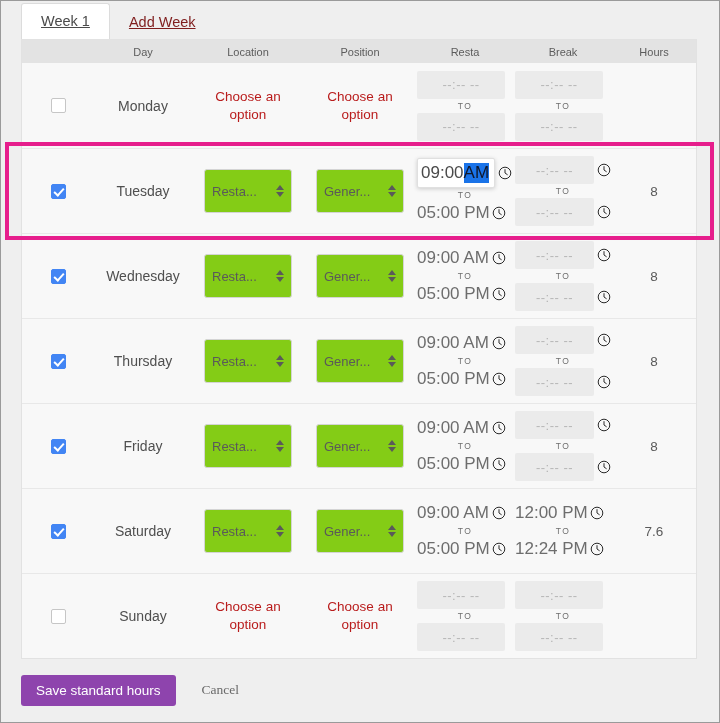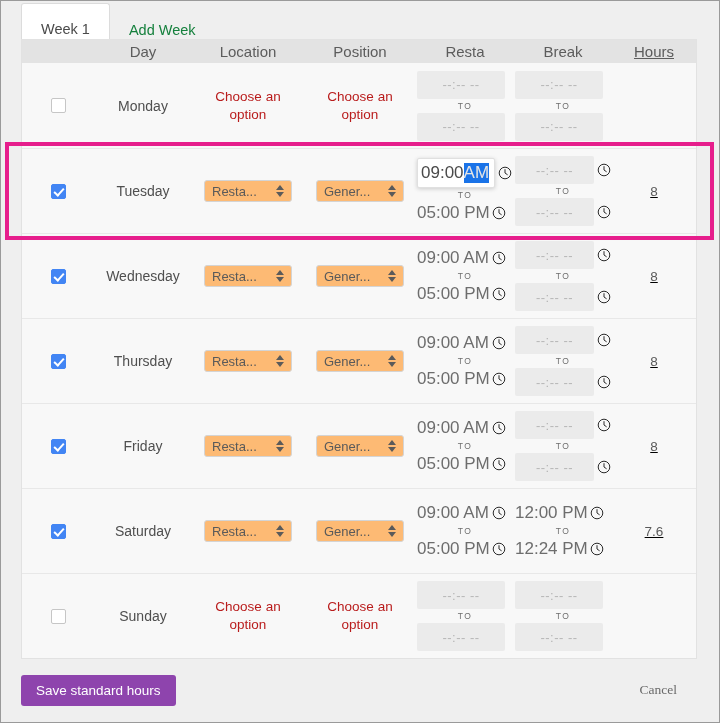--- a/index.html
+++ b/index.html
@@ -32,37 +32,38 @@
     left: 20px;
     top: 3px;
     width: 680px;
     height: 35px;
     display: flex;
     align-items: flex-end;
   }
   .tab {
     height: 34px;
     line-height: 34px;
-    padding: 8px 19px;
+    padding: 0 19px;
     font-size: 14.5px;
     color: #4a4a4a;
     box-sizing: border-box;
     white-space: nowrap;
+    text-decoration: underline;
   }
   .tab.active {
     background: #ffffff;
     border: 1px solid #dcdcdc;
     border-bottom: none;
     border-radius: 3px 3px 0 0;
     color: #4a4a4a;
     height: 36px;
     line-height: 35px;
   }
   .tab.link {
-    color: #15803d;
+    color: #7f1d1d;
     background: transparent;
   }
 
   
   #table {
     position: absolute;
     left: 20px;
     top: 38px;
     width: 676px;
     background: #f8f8f8;
@@ -70,33 +71,33 @@
     box-sizing: border-box;
   }
   #thead {
     display: flex;
     height: 23px;
     background: #e3e3e3;
     align-items: center;
     box-sizing: border-box;
   }
   #thead .th {
-    font-size: 15px;
+    font-size: 11px;
     color: #5c5c5c;
     text-align: center;
     white-space: nowrap;
   }
 
   .col-check  { width: 72px;  flex: 0 0 72px; }
   .col-day    { width: 98px;  flex: 0 0 98px; }
   .col-loc    { width: 112px; flex: 0 0 112px; }
   .col-pos    { width: 112px; flex: 0 0 112px; }
   .col-shift  { width: 98px;  flex: 0 0 98px; }
   .col-break  { width: 98px;  flex: 0 0 98px; }
-  .col-hours  { width: 84px;  flex: 0 0 84px; text-decoration: underline; }
+  .col-hours  { width: 84px;  flex: 0 0 84px; }
 
   .row {
     display: flex;
     align-items: center;
     height: 85px;
     border-top: 1px solid #e8e8e8;
     background: #f8f8f8;
     box-sizing: border-box;
     position: relative;
   }
@@ -147,24 +148,24 @@
     font-size: 13.5px;
     color: #b91c1c;
     text-align: center;
     line-height: 18px;
     width: 86px;
   }
 
   
   .selectbox {
     width: 88px;
-    height: 22px;
+    height: 44px;
     border: 1px solid #d4d4d4;
     border-radius: 3px;
-    background: #fdba74;
+    background: #84cc16;
     box-sizing: border-box;
     display: flex;
     align-items: center;
     padding: 0 7px;
     justify-content: space-between;
   }
   .selectbox .sv {
     font-size: 13px;
     color: #5a5a5a;
     white-space: nowrap;
@@ -229,21 +230,21 @@
     box-shadow: 0 1px 4px rgba(0,0,0,.18);
     color: #4a4a4a;
     height: 30px;
     padding-left: 3px;
     width: 78px;
     position: relative;
     z-index: 5;
   }
   .sel {
     background: #1a73e8;
-    color: #e5e5e5;
+    color: #0f172a;
   }
 
   
   .tfield.empty {
     background: #ebebeb;
     border-radius: 2px;
     justify-content: center;
     color: #b6b6b6;
     width: 88px;
     height: 28px;
@@ -279,21 +280,21 @@
 
   
   #footer {
     position: absolute;
     left: 20px;
     right: 36px;
     top: 672px;
     height: 34px;
     display: flex;
     align-items: center;
-    justify-content: space-between;
+    justify-content: flex-start;
   }
   #savebtn {
     background: #8e44ad;
     color: #ffffff;
     font-size: 13.5px;
     border: none;
     border-radius: 3px;
     height: 31px;
     padding: 0 15px;
     font-family: "Liberation Sans", sans-serif;

